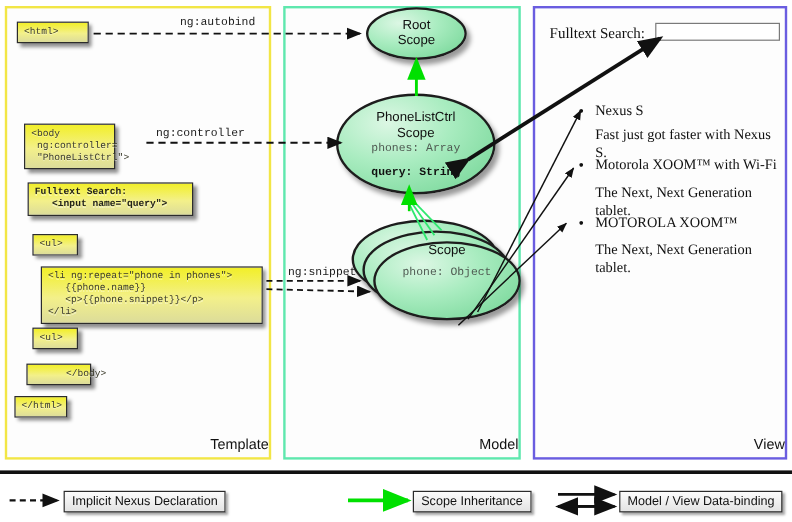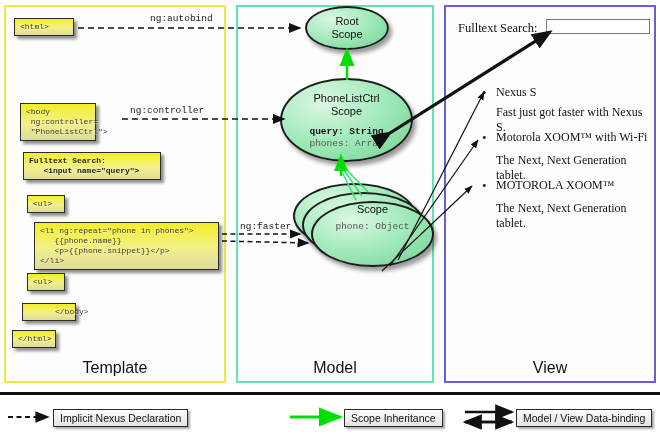--- a/index.html
+++ b/index.html
@@ -8,22 +8,22 @@
     width:660px;height:435px;overflow:hidden;position:relative;
   }
   #stage{position:relative;width:660px;height:435px;}
 
   
   .panel{position:absolute;background:#fdfdfd;box-sizing:border-box;}
   .panel.template{left:4px;top:5px;width:222px;height:378px;border:2px solid #f2e646;}
   .panel.model{left:236px;top:5px;width:198px;height:378px;border:2px solid #5fe8ae;}
   .panel.view{left:444px;top:5px;width:212px;height:378px;border:2px solid #6a5de0;}
   .panel-label{
-    position:absolute;bottom:4px;left:0;width:100%;text-align:center;
-    font-size:16px;color:#111;font-family:"Liberation Sans",sans-serif;
+    position:absolute;bottom:4px;left:0;width:100%;text-align:right;
+    font-size:12px;color:#111;font-family:"Liberation Sans",sans-serif;
   }
 
   
   .codebox{
     position:absolute;box-sizing:border-box;
     border:1.5px solid #2c2c2c;
     background:linear-gradient(to bottom,#f2ef28 0%,#f3f08a 55%,#dcdc9a 100%);
     box-shadow:3px 3px 3px rgba(0,0,0,.45);
     font-family:"Liberation Mono","DejaVu Sans Mono",monospace;
     font-size:8px;line-height:10px;color:#3a3a2a;
@@ -107,22 +107,22 @@
   <div class="codebox" style="left:12px;top:330px;width:44px;">&lt;/html&gt;</div>
 
   <div class="ellipse" style="left:305px;top:6px;width:84px;height:44px;">
     <div class="t" style="margin-top:7px;">Root</div>
     <div class="t">Scope</div>
   </div>
 
   <div class="ellipse" style="left:280px;top:78px;width:133px;height:84px;">
     <div class="t" style="margin-top:12px;">PhoneListCtrl</div>
     <div class="t">Scope</div>
+    <div class="m gray">phones: Array</div>
     <div class="m bold" style="margin-top:8px;">query: String</div>
-    <div class="m gray">phones: Array</div>
   </div>
 
   <div class="ellipse" style="left:293px;top:183px;width:123px;height:66px;"></div>
   <div class="ellipse" style="left:302px;top:192px;width:123px;height:66px;"></div>
   <div class="ellipse" style="left:311px;top:201px;width:123px;height:66px;">
     <div class="t">Scope</div>
     <div class="m gray" style="margin-top:5px;">phone: Object</div>
   </div>
 
   <div class="panel view" style="border-color:transparent;background:transparent;">
@@ -139,21 +139,21 @@
       <div class="v-item" style="left:50px;top:146px;">The Next, Next Generation tablet.</div>
 
       <div class="v-bullet" style="left:36px;top:171px;">•</div>
       <div class="v-item" style="left:50px;top:171px;">MOTOROLA XOOM™</div>
       <div class="v-item" style="left:50px;top:194px;">The Next, Next Generation tablet.</div>
     </div>
   </div>
 
   <div class="edge-label" style="left:150px;top:13px;">ng:autobind</div>
   <div class="edge-label" style="left:130px;top:105px;">ng:controller</div>
-  <div class="edge-label" style="left:240px;top:221px;">ng:faster</div>
+  <div class="edge-label" style="left:240px;top:221px;">ng:snippet</div>
 
   <svg class="overlay" viewBox="0 0 660 435">
     <defs>
       <marker id="ahBlack" markerWidth="9" markerHeight="9" refX="7" refY="3.2" orient="auto">
         <path d="M0,0 L8,3.2 L0,6.4 z" fill="#111"></path>
       </marker>
       <marker id="ahBlackThin" markerWidth="8" markerHeight="8" refX="6.5" refY="2.8" orient="auto">
         <path d="M0,0 L7,2.8 L0,5.6 z" fill="#111"></path>
       </marker>
       <marker id="ahGreen" markerWidth="9" markerHeight="9" refX="6" refY="3.2" orient="auto">

